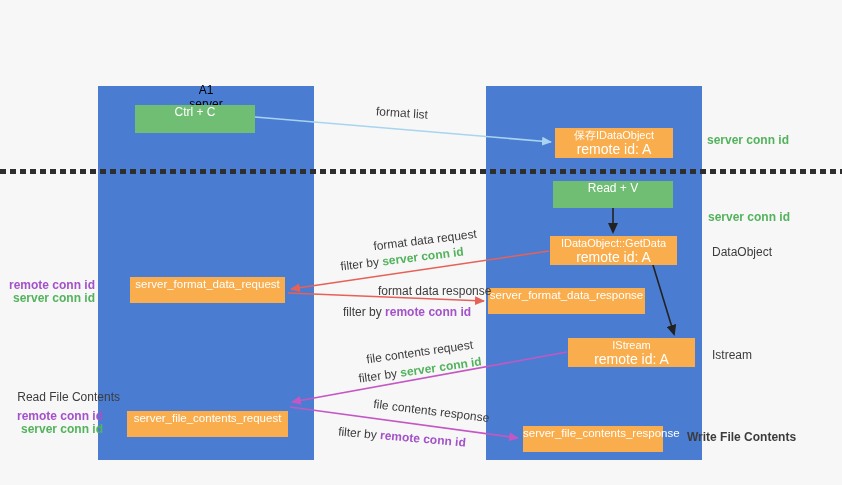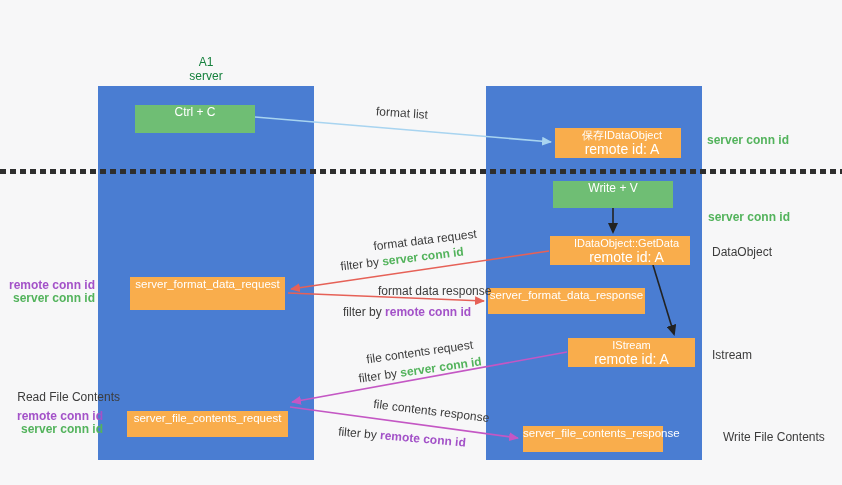--- a/index.html
+++ b/index.html
@@ -15,21 +15,21 @@
     --ink:#3c3c3c;
   }
   html,body{margin:0;padding:0;}
   body{background:#e9e9e9;font-family:"Liberation Sans", sans-serif;}
   .page{position:relative;width:842px;height:485px;background:#f7f7f8;overflow:hidden;}
 
   .title{position:absolute;left:321px;top:8px;width:200px;text-align:center;
          font-size:17px;color:#3b3b3b;line-height:21px;letter-spacing:.3px;}
 
   .col-header{position:absolute;width:140px;text-align:center;font-size:12px;
-              color:#15803d;line-height:14px;}
+              color:#000000;line-height:14px;margin-top:28px;}
   .col-header.left{left:136px;top:55px;}
   .col-header.right{left:524px;top:55px;}
 
   .lifeline{position:absolute;top:86px;width:216px;height:374px;background:var(--column-blue);}
   .lifeline.left{left:98px;}
   .lifeline.right{left:486px;}
 
   .divider{position:absolute;left:0;top:169px;width:842px;height:5px;
            background:repeating-linear-gradient(90deg,#2e2e2e 0 6px,transparent 6px 10px);}
 
@@ -97,35 +97,35 @@
 
   <div class="col-header left">
     <div>A1</div>
     <div>server</div>
   </div>
 
   <div class="node green" style="left:135px;top:105px;width:120px;height:28px;">
     <div>Ctrl + C</div>
   </div>
 
-  <div class="node orange two" style="left:555px;top:128px;width:118px;height:30px;padding-left:8px;">
+  <div class="node orange two" style="left:555px;top:128px;width:118px;height:30px;">
     <div>保存IDataObject</div>
     <div class="l2">remote id: A</div>
   </div>
 
   <div class="node green" style="left:553px;top:181px;width:120px;height:27px;">
-    <div>Write + V</div>
+    <div>Read + V</div>
   </div>
 
-  <div class="node orange two" style="left:550px;top:236px;width:127px;height:29px;padding-left:13px;">
+  <div class="node orange two" style="left:550px;top:236px;width:127px;height:29px;">
     <div>IDataObject::GetData</div>
     <div class="l2">remote id: A</div>
   </div>
 
-  <div class="node orange" style="left:130px;top:277px;width:155px;height:33px;font-size:11.5px;">
+  <div class="node orange" style="left:130px;top:277px;width:155px;height:26px;font-size:11.5px;">
     <div>server_format_data_request</div>
   </div>
 
   <div class="node orange" style="left:488px;top:288px;width:157px;height:26px;font-size:11.5px;">
     <div>server_format_data_response</div>
   </div>
 
   <div class="node orange two" style="left:568px;top:338px;width:127px;height:29px;">
     <div>IStream</div>
     <div class="l2">remote id: A</div>
@@ -169,15 +169,15 @@
   <div class="side green ralign" style="right:747px;top:291px;left:5px;">server conn id</div>
 
   <div class="side dark ralign" style="right:722px;top:390px;left:11px;">Read File Contents</div>
   <div class="side purple ralign" style="right:739px;top:409px;left:5px;">remote conn id</div>
   <div class="side green ralign" style="right:739px;top:422px;left:5px;">server conn id</div>
 
   <div class="side green" style="left:707px;top:133px;">server conn id</div>
   <div class="side green" style="left:708px;top:210px;">server conn id</div>
   <div class="side dark" style="left:712px;top:245px;">DataObject</div>
   <div class="side dark" style="left:712px;top:348px;">Istream</div>
-  <div class="side dark" style="left:723px;top:430px;">Write File Contents</div>
+  <div class="side dark" style="left:687px;top:430px;font-weight:bold;">Write File Contents</div>
 
 </div>
 
 </body></html>

